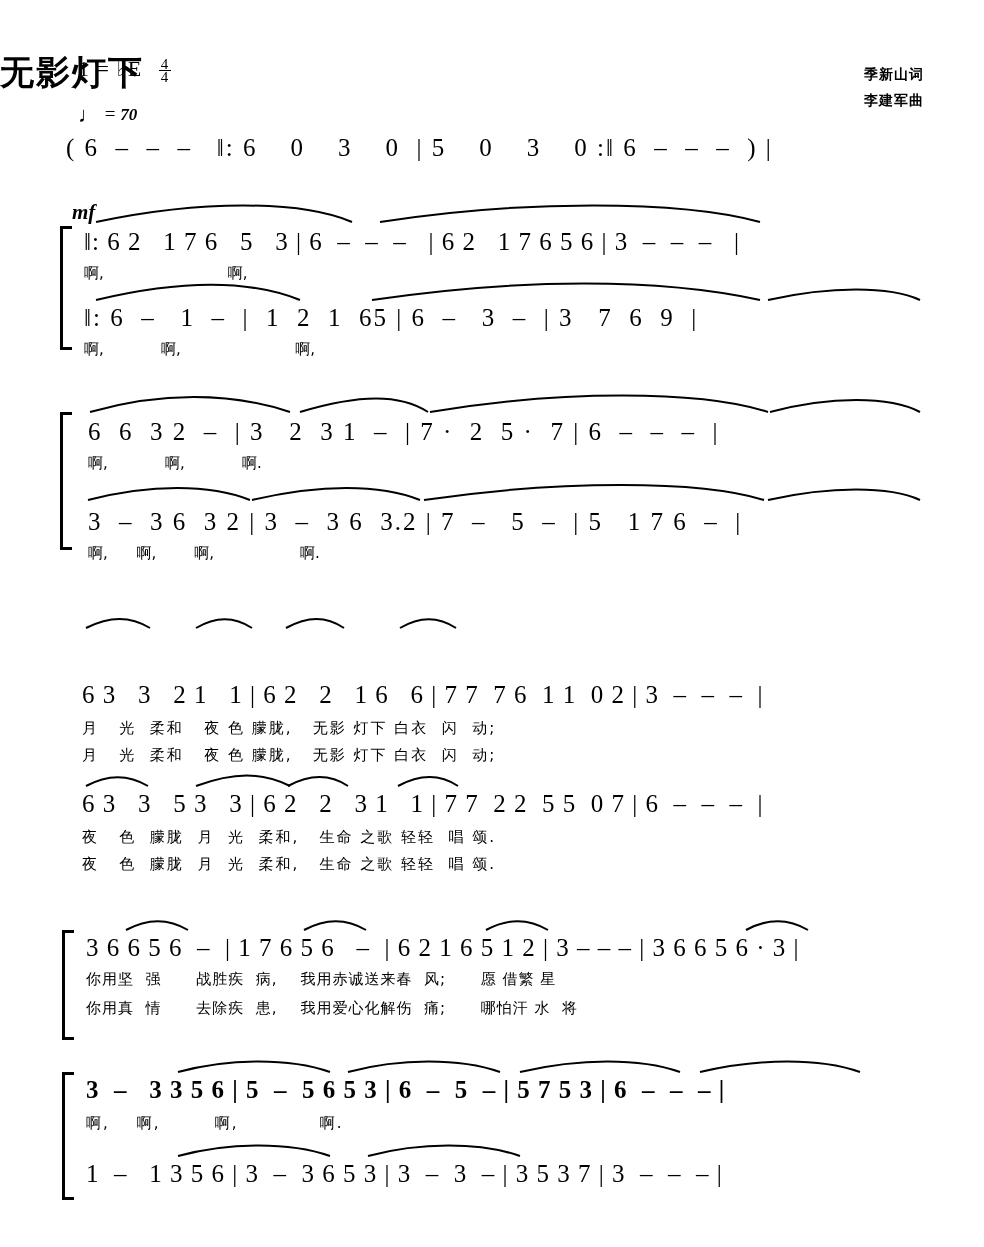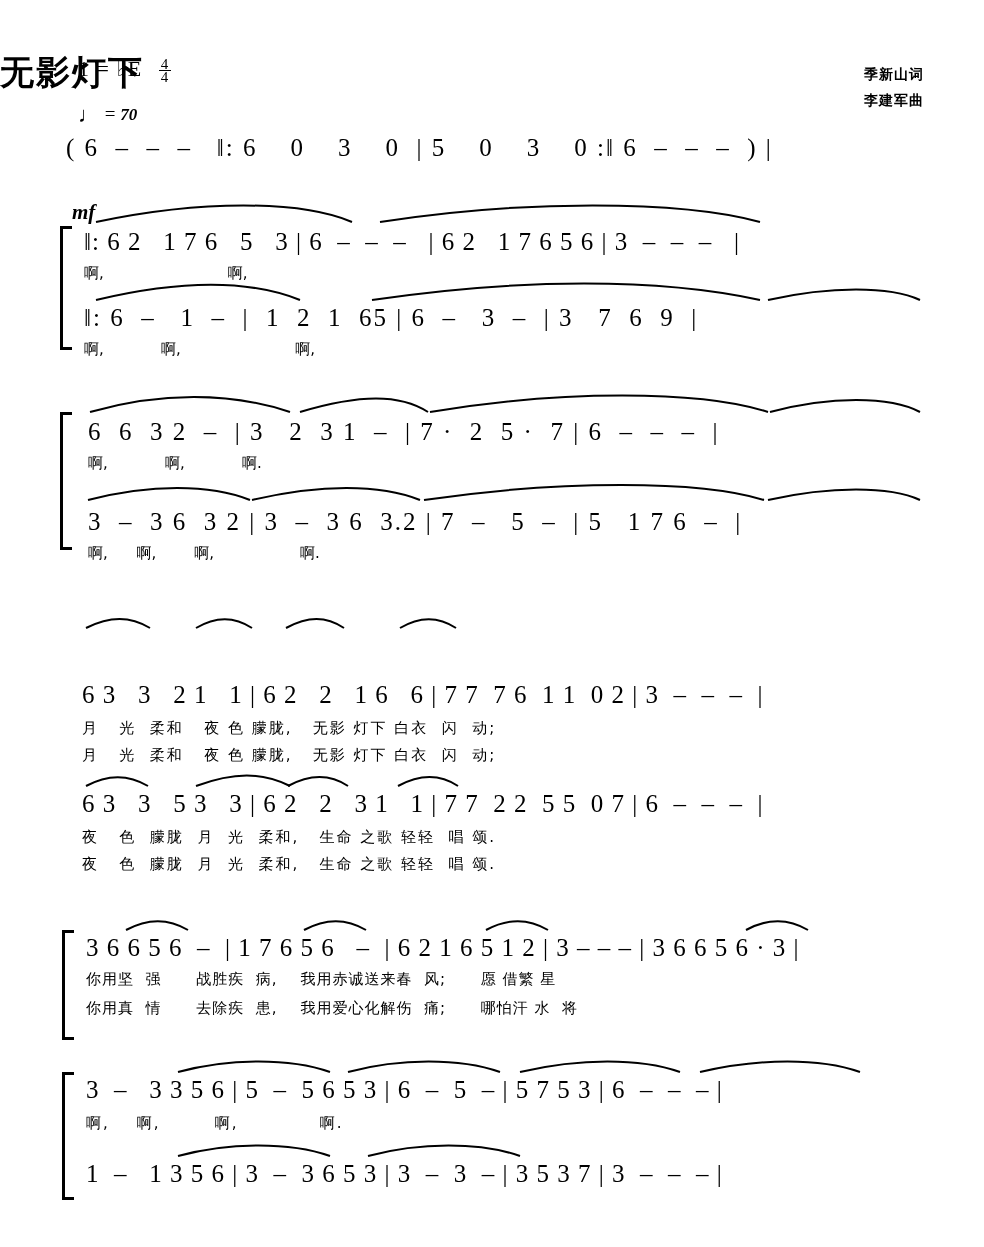--- a/index.html
+++ b/index.html
@@ -139,21 +139,21 @@
 
   <div class="brace" style="left:62px;top:930px;height:104px;"></div>
   <div class="row" style="top:934px;">
     <div class="notes" style="margin-left:86px;letter-spacing:1px;">3 6 6 5 6  –  | 1 7 6 5 6   –  | 6 2 1 6 5 1 2 | 3 – – – | 3 6 6 5 6 · 3 |</div>
     <div class="lyr" style="margin-left:86px;margin-top:8px;letter-spacing:1px;">你用坚  强      战胜疾  病,    我用赤诚送来春  风;      愿 借繁 星</div>
     <div class="lyr" style="margin-left:86px;margin-top:10px;letter-spacing:1px;">你用真  情      去除疾  患,    我用爱心化解伤  痛;      哪怕汗 水  将</div>
   </div>
 
   <div class="brace" style="left:62px;top:1072px;height:122px;"></div>
   <div class="row" style="top:1076px;">
-    <div class="notes" style="margin-left:86px;letter-spacing:1px;">3  –   3 3 5 6 | 5  –  5 6 5 3 | 6  –  5  – | 5 7 5 3 | 6  –  –  – |</div>
+    <div class="notes" style="margin-left:86px;letter-spacing:1px;font-weight:bold;">3  –   3 3 5 6 | 5  –  5 6 5 3 | 6  –  5  – | 5 7 5 3 | 6  –  –  – |</div>
     <div class="lyr" style="margin-left:86px;margin-top:10px;letter-spacing:2px;">啊,    啊,        啊,            啊.</div>
   </div>
   <div class="row" style="top:1160px;">
     <div class="notes" style="margin-left:86px;letter-spacing:1px;">1  –   1 3 5 6 | 3  –  3 6 5 3 | 3  –  3  – | 3 5 3 7 | 3  –  –  – |</div>
   </div>
 
   <svg class="ov" xmlns="http://www.w3.org/2000/svg">
     <g fill="none" stroke="#000" stroke-width="2">
 
       <path d="M96 222 C 200 200, 300 200, 352 222"></path>

